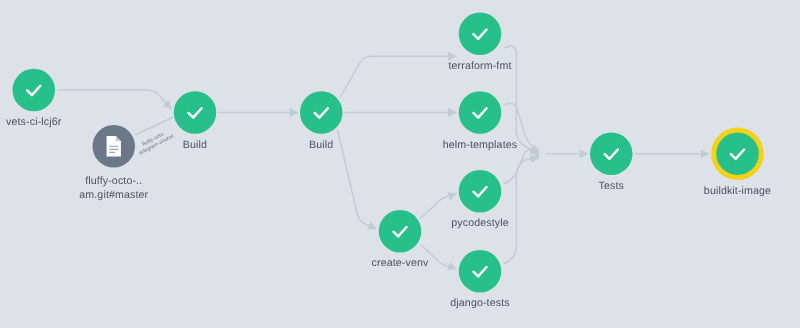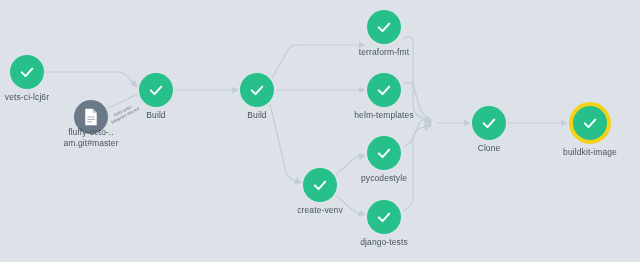--- a/index.html
+++ b/index.html
@@ -74,21 +74,21 @@
     font-size: 8.5px;
     line-height: 10.5px;
     color: #4a5260;
     white-space: pre-line;
     letter-spacing: 0.1px;
   }
   .node.highlighted .label {
     top: 24px;
   }
   .node.source .label {
-    top: 10px;
+    top: 22px;
   }
   .edge-label {
     position: absolute;
     font-size: 4.2px;
     line-height: 5px;
     color: #6b7380;
     white-space: pre-line;
     text-align: center;
     transform-origin: 50% 50%;
     letter-spacing: 0.05px;
@@ -226,21 +226,21 @@
         </div>
         <div class="label">django-tests</div>
       </div>
       <div class="node" style="left: 489px; top: 123px;">
         <div class="disc"></div>
         <div class="glyph">
           <svg width="18" height="18" viewBox="0 0 24 24" aria-hidden="true">
             <path d="M5 12.5 L10 17.5 L19 7.5" fill="none" stroke="#ffffff" stroke-width="2.6" stroke-linecap="round" stroke-linejoin="round"></path>
           </svg>
         </div>
-        <div class="label">Clone</div>
+        <div class="label">Tests</div>
       </div>
       <div class="node highlighted" style="left: 590px; top: 123px;">
         <div class="disc"></div>
         <div class="glyph">
           <svg width="18" height="18" viewBox="0 0 24 24" aria-hidden="true">
             <path d="M5 12.5 L10 17.5 L19 7.5" fill="none" stroke="#ffffff" stroke-width="2.6" stroke-linecap="round" stroke-linejoin="round"></path>
           </svg>
         </div>
         <div class="label">buildkit-image</div>
       </div>

